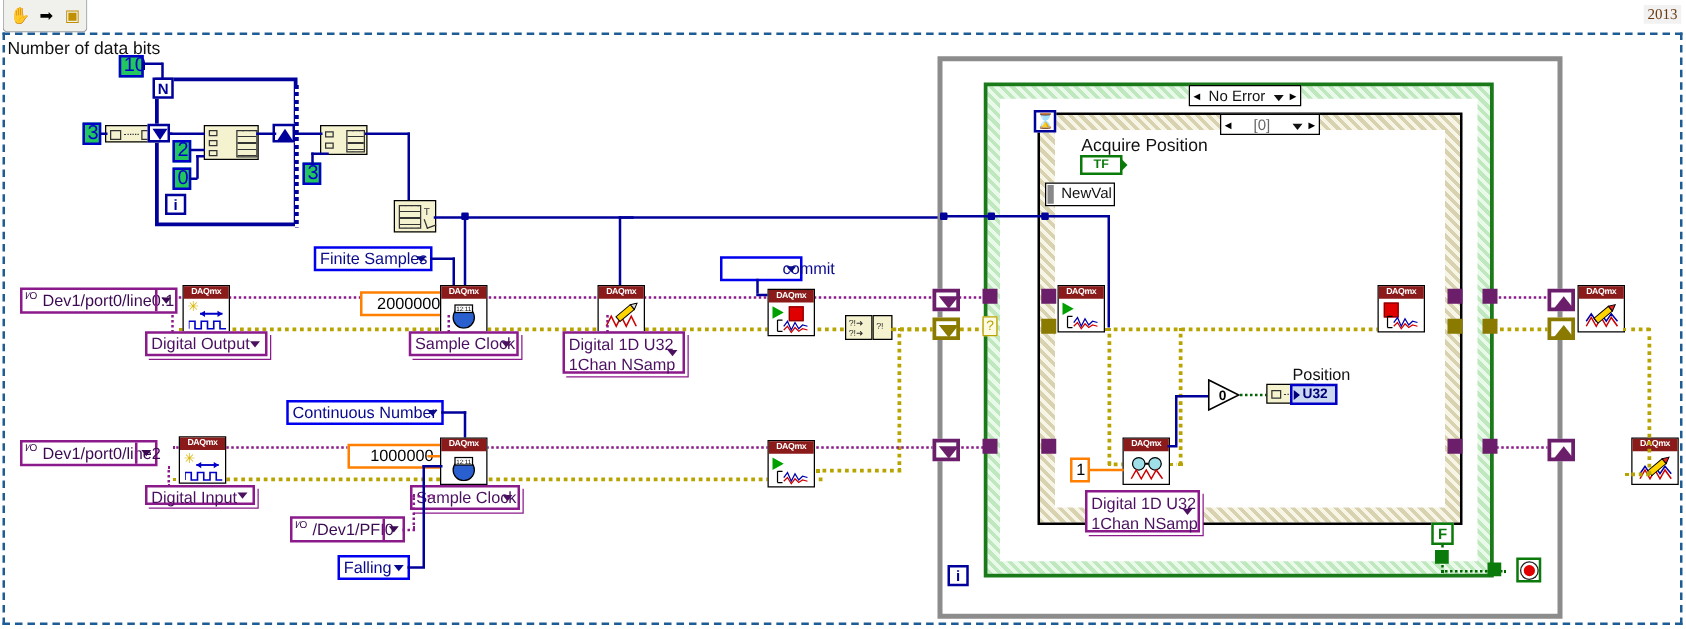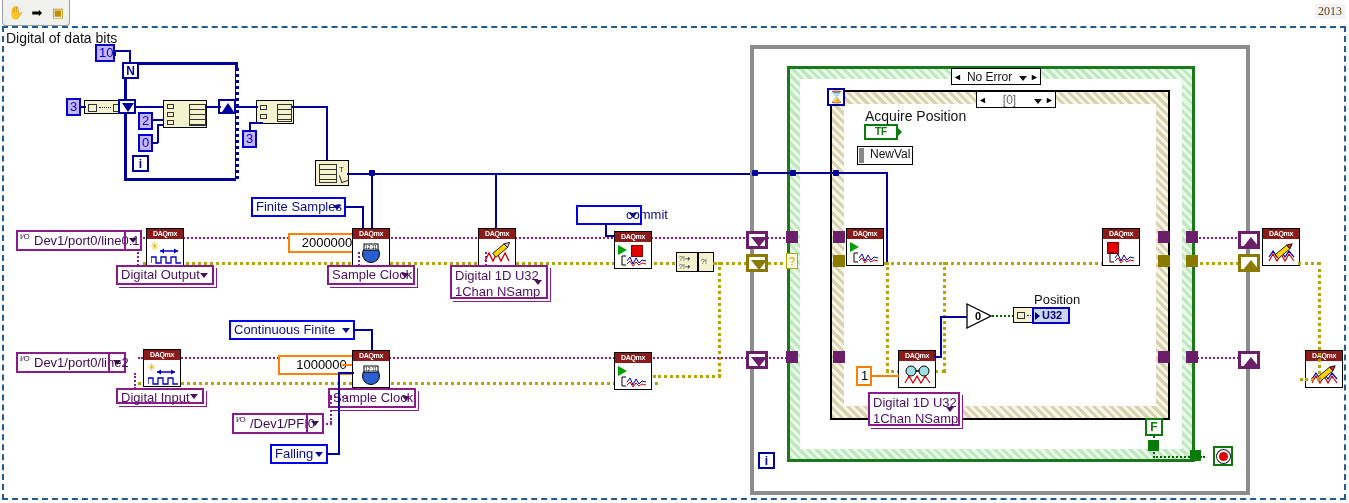--- a/index.html
+++ b/index.html
@@ -16,22 +16,22 @@
   
   #dashborder{left:2px;top:26px;width:1344px;height:474px;
               border:2px dashed #1d5c94;}
   #verlabel{right:4px;top:4px;font-size:12px;color:#6b3a10;
             font-family:"Liberation Serif",serif;background:#f2f2f2;padding:0 3px;}
 
   
   .lbl{font-size:13px;color:#111;white-space:nowrap;}
 
   
-  .numconst{border:2px solid #0000c8;background:#c4b5fd;color:#0000c8;
-            font-size:13px;line-height:14px;padding:0 2px;text-align:right;}
+  .numconst{border:2px solid #0000c8;background:#22c55e;color:#0000c8;
+            font-size:16px;line-height:14px;padding:0 2px;text-align:right;}
   .orangeconst{border:2px solid #ff7f00;background:#fff;color:#000;
             font-size:13px;line-height:15px;padding:0 3px;text-align:center;}
   .enumring{border:2px solid #0000ee;background:#fff;color:#0a0a8c;
             font-size:13px;line-height:16px;padding:0 14px 0 3px;white-space:nowrap;}
   .enumring::after{content:"";position:absolute;right:3px;top:50%;margin-top:-2px;
             border-left:4px solid transparent;border-right:4px solid transparent;
             border-top:5px solid #0a0a8c;}
   .purplering{border:2px solid #8b1a8b;background:#fff;color:#4b1060;
             font-size:13px;line-height:16px;padding:0 16px 0 3px;white-space:nowrap;
             box-shadow:2px 2px 0 0 #fff, 3px 3px 0 0 #8b1a8b;}
@@ -150,21 +150,21 @@
 
 <div class="abs" id="toolbar">
   <span class="tbicon">✋</span>
   <span class="tbicon">➡</span>
   <span class="tbicon" style="color:#c09000;">▣</span>
 </div>
 
 <div class="abs" id="dashborder"></div>
 <div class="abs" id="verlabel">2013</div>
 
-<div class="abs lbl" style="left:6px;top:30px;font-size:14px;">Digital of data bits</div>
+<div class="abs lbl" style="left:6px;top:30px;font-size:14px;">Number of data bits</div>
 
 <div class="abs forloop" style="left:124px;top:62px;width:114px;height:119px;"></div>
 <div class="abs loopN" style="left:122px;top:62px;">N</div>
 <div class="abs loopi" style="left:132px;top:155px;">i</div>
 
 <div class="abs numconst" style="left:95px;top:44px;width:20px;height:18px;">10</div>
 <div class="abs wireV" style="left:114px;top:50px;height:6px;"></div>
 <div class="abs wireH" style="left:114px;top:50px;width:16px;"></div>
 <div class="abs wireV" style="left:129px;top:50px;height:14px;"></div>
 
@@ -342,21 +342,21 @@
       <polygon points="1,4 5,1.5 5,6.5" fill="#0000c8"></polygon>
     </svg>
     <svg class="g-pulse" viewBox="0 0 30 9">
       <polyline points="0,8 0,2 5,2 5,8 10,8 10,2 15,2 15,8 20,8 20,2 25,2 25,8 30,8" fill="none" stroke="#0000c8" stroke-width="1.3"></polyline>
     </svg>
   </div>
 </div>
 <div class="abs purplering" style="left:116px;top:388px;width:88px;height:16px;">Digital Input</div>
 <div class="abs errwireV" style="left:134px;top:373px;height:16px;"></div>
 
-<div class="abs enumring" style="left:229px;top:320px;width:126px;height:20px;">Continuous Finite</div>
+<div class="abs enumring" style="left:229px;top:320px;width:126px;height:20px;">Continuous Number</div>
 <div class="abs wireH" style="left:353px;top:329px;width:20px;"></div>
 <div class="abs wireV" style="left:371px;top:329px;height:22px;"></div>
 
 <div class="abs orangeconst" style="left:278px;top:355px;width:87px;height:20px;">1000000</div>
 <div class="abs" style="left:342px;top:364px;width:12px;height:2px;background:#ff7f00;"></div>
 
 <div class="abs daq" style="left:352px;top:350px;">
   <div class="hdr">DAQmx</div>
   <div class="bdy">
     <svg class="g-clock" viewBox="0 0 22 20">
@@ -422,21 +422,21 @@
   <span class="arw">◄</span>
   <span class="txt" style="color:#666;">[0]</span>
   <span class="dn"></span>
   <span class="arw">►</span>
 </div>
 
 <div class="abs lbl" style="left:865px;top:108px;font-size:14px;color:#111;">Acquire Position</div>
 <div class="abs tfbox" style="left:864px;top:124px;width:34px;height:16px;text-align:center;">TF</div>
 <div class="abs" style="left:896px;top:126px;width:0;height:0;border-left:6px solid #0a7a0a;border-top:6px solid transparent;border-bottom:6px solid transparent;"></div>
 
-<div class="abs newval" style="left:857px;top:146px;width:56px;height:19px;padding-left:12px;">NewVal</div>
+<div class="abs newval" style="left:836px;top:146px;width:56px;height:19px;padding-left:12px;">NewVal</div>
 
 <div class="abs wireH" style="left:752px;top:172px;width:136px;"></div>
 <div class="abs junct" style="left:790px;top:170px;"></div>
 <div class="abs junct" style="left:833px;top:170px;"></div>
 <div class="abs wireV" style="left:886px;top:172px;height:90px;"></div>
 
 <div class="abs tun-err" style="left:786px;top:231px;"></div>
 <div class="abs tun-task" style="left:786px;top:255px;"></div>
 <div class="abs tun-err" style="left:786px;top:351px;"></div>
 <div class="abs tun-err" style="left:833px;top:231px;"></div>

